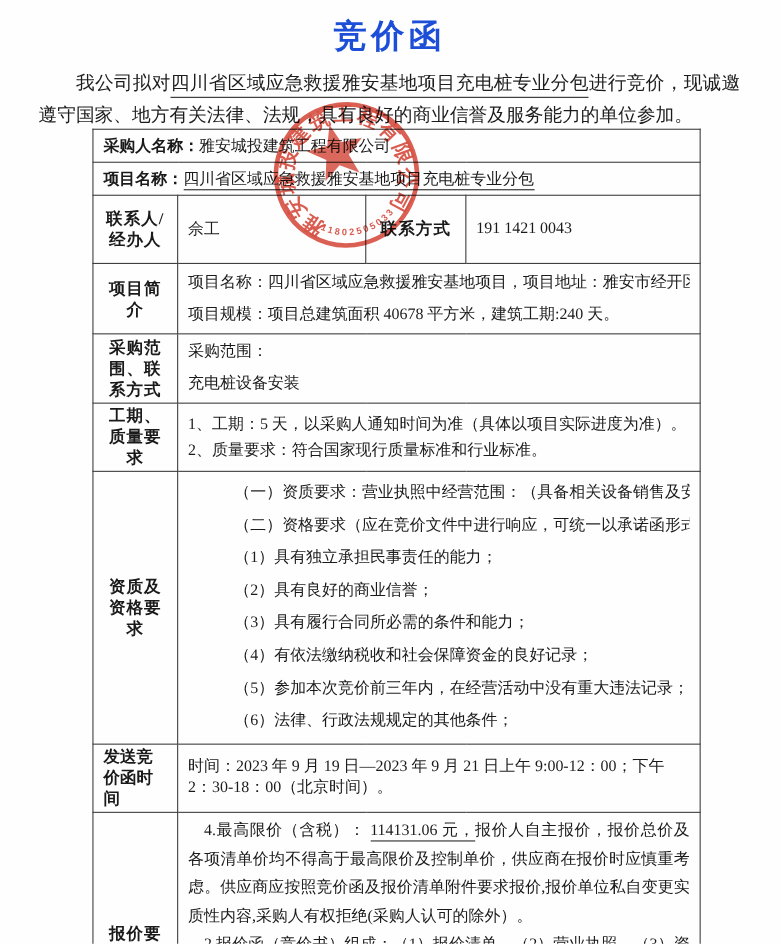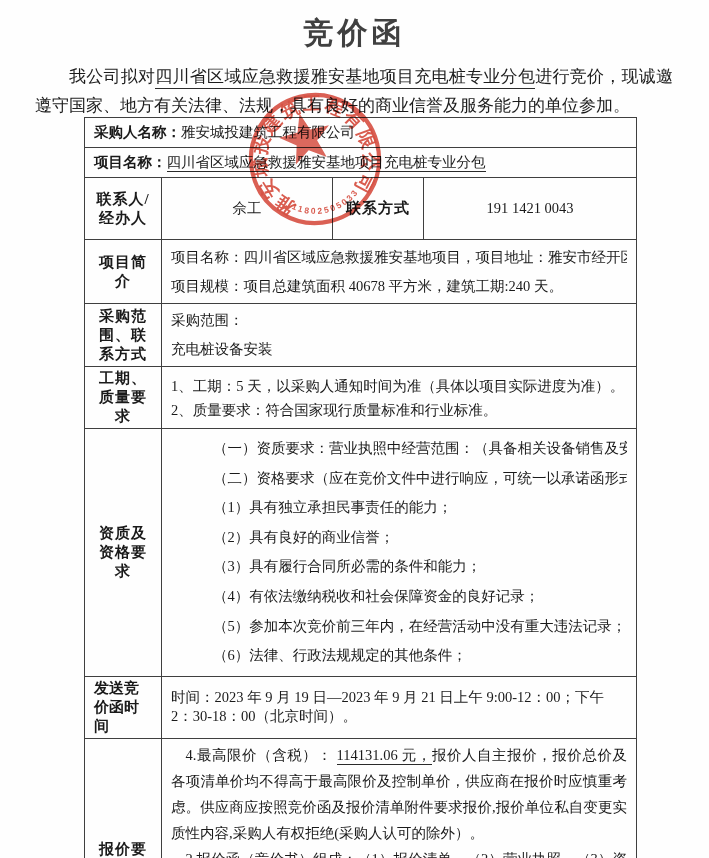--- a/index.html
+++ b/index.html
@@ -4,21 +4,21 @@
 <style>
   html,body{margin:0;padding:0;}
   body{
     width:709px;height:858px;overflow:hidden;position:relative;
     background:#ffffff;color:#141414;
     font-family:"Liberation Serif","DejaVu Serif",serif;
   }
   .page{position:absolute;inset:0;background:#fefefe;}
   .title{
     text-align:center;font-size:30px;font-weight:bold;
-    letter-spacing:4px;margin:13px 0 9px 0;color:#404040;
+    letter-spacing:4px;margin:13px 0 9px 0;color:#1d4ed8;
   }
   .intro{
     width:638px;margin:0 0 0 35px;
     font-size:17px;line-height:29px;text-indent:2em;text-align:justify;
     color:#1c1c1c;
     font-family:Liberation Mono, monospace;
   }
   .u{border-bottom:1.2px solid #2a2a2a;padding-bottom:1px;}
   table.bid{
     position:absolute;left:84px;top:117px;width:552px;
@@ -28,21 +28,21 @@
   table.bid td{
     border:1px solid #3f3f3f;vertical-align:middle;
     padding:2px 9px;word-break:break-all;
   }
   td.lbl{
     font-weight:bold;text-align:center;padding:2px 3px;
     font-size:15px;letter-spacing:1px;
   }
   td.lbl-left{text-align:left;padding:2px 6px;letter-spacing:0;margin-left:48px;}
   .inline-lbl{font-weight:bold;}
-  td.ct-center{text-align:center;}
+  td.ct-center{}
   td.ct-top{vertical-align:top;}
   .line2{line-height:29px;}
   .line2 div{white-space:nowrap;overflow:hidden;}
   .sched div{line-height:24px;}
   .qual{padding-top:5px !important;padding-bottom:5px !important;}
   .qitem{line-height:29.6px;padding-left:42px;white-space:nowrap;overflow:hidden;}
   .timecell div{line-height:19px;}
   .quote p{margin:0;text-indent:1em;line-height:26px;text-align:justify;}
   
   .seal{

